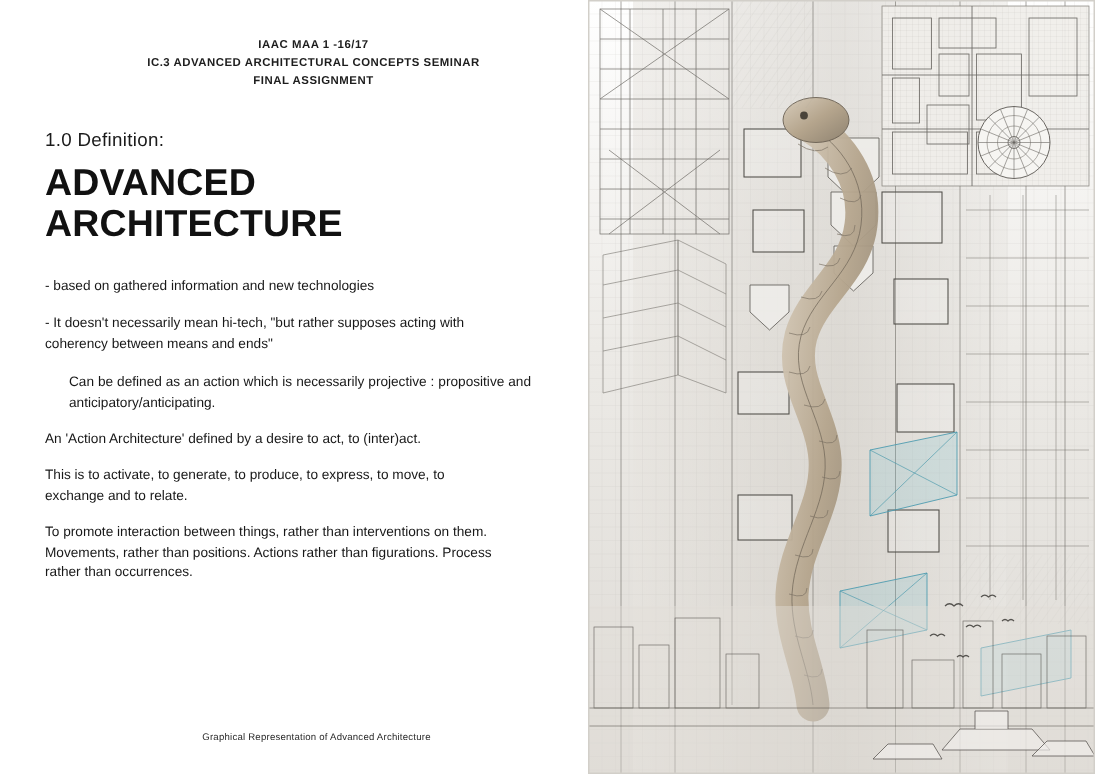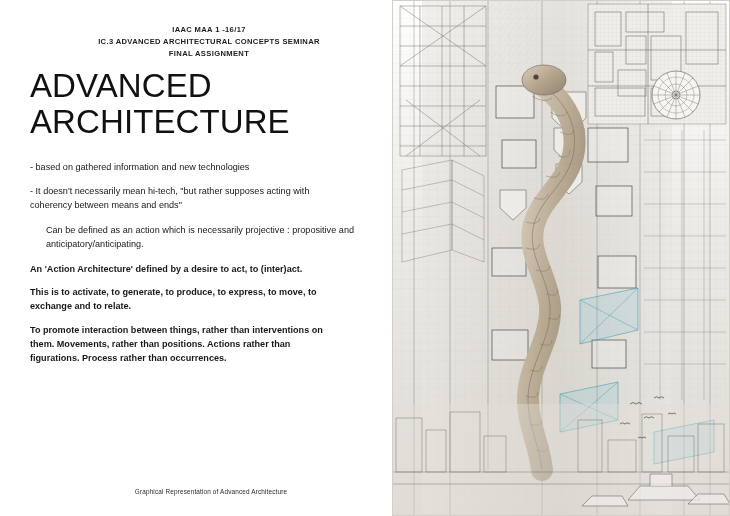--- a/index.html
+++ b/index.html
@@ -46,45 +46,44 @@
 
   .definition-label {
     margin-top: 27px;
     font-size: 12.5px;
     color: #1b1b1b;
     letter-spacing: 0.2px;
   }
 
   .big-title {
     margin-top: 9px;
-    font-size: 33px;
+    font-size: 25px;
     line-height: 1.08;
     letter-spacing: 0.1px;
     color: #111111;
-    font-weight: 400;
+    font-weight: 700;
   }
 
   .body-wrap {
     margin-top: 21px;
   }
   .para {
     font-size: 9.1px;
     line-height: 1.52;
     color: #181818;
     margin: 0 0 11px 0;
     max-width: 305px;
   }
   .para.justify {
     text-align: justify;
     max-width: 308px;
     margin-left: 16px;
   }
   .para.tight {
     margin-bottom: 10px;
-    font-weight: bold;
   }
 
   .caption {
     position: absolute;
     left: 0;
     right: 0;
     bottom: 21px;
     text-align: center;
     font-size: 6.4px;
     color: #2a2a2a;
@@ -114,20 +113,21 @@
 <div class="page">
 
   <div class="left-col">
 
     <div class="header-block">
       <div class="header-line">IAAC MAA 1 -16/17</div>
       <div class="header-line">IC.3 ADVANCED ARCHITECTURAL CONCEPTS SEMINAR</div>
       <div class="header-line">FINAL ASSIGNMENT</div>
     </div>
 
+    <div class="definition-label">1.0 Definition:</div>
 
     <div class="big-title">
       <div>ADVANCED</div>
       <div>ARCHITECTURE</div>
     </div>
 
     <div class="body-wrap">
       <p class="para">- based on gathered information and new technologies</p>
       <p class="para">- It doesn't necessarily mean hi-tech, "but rather supposes acting with coherency between means and ends"</p>
       <p class="para justify">Can be defined as an action which is necessarily projective : propositive and anticipatory/anticipating.</p>

